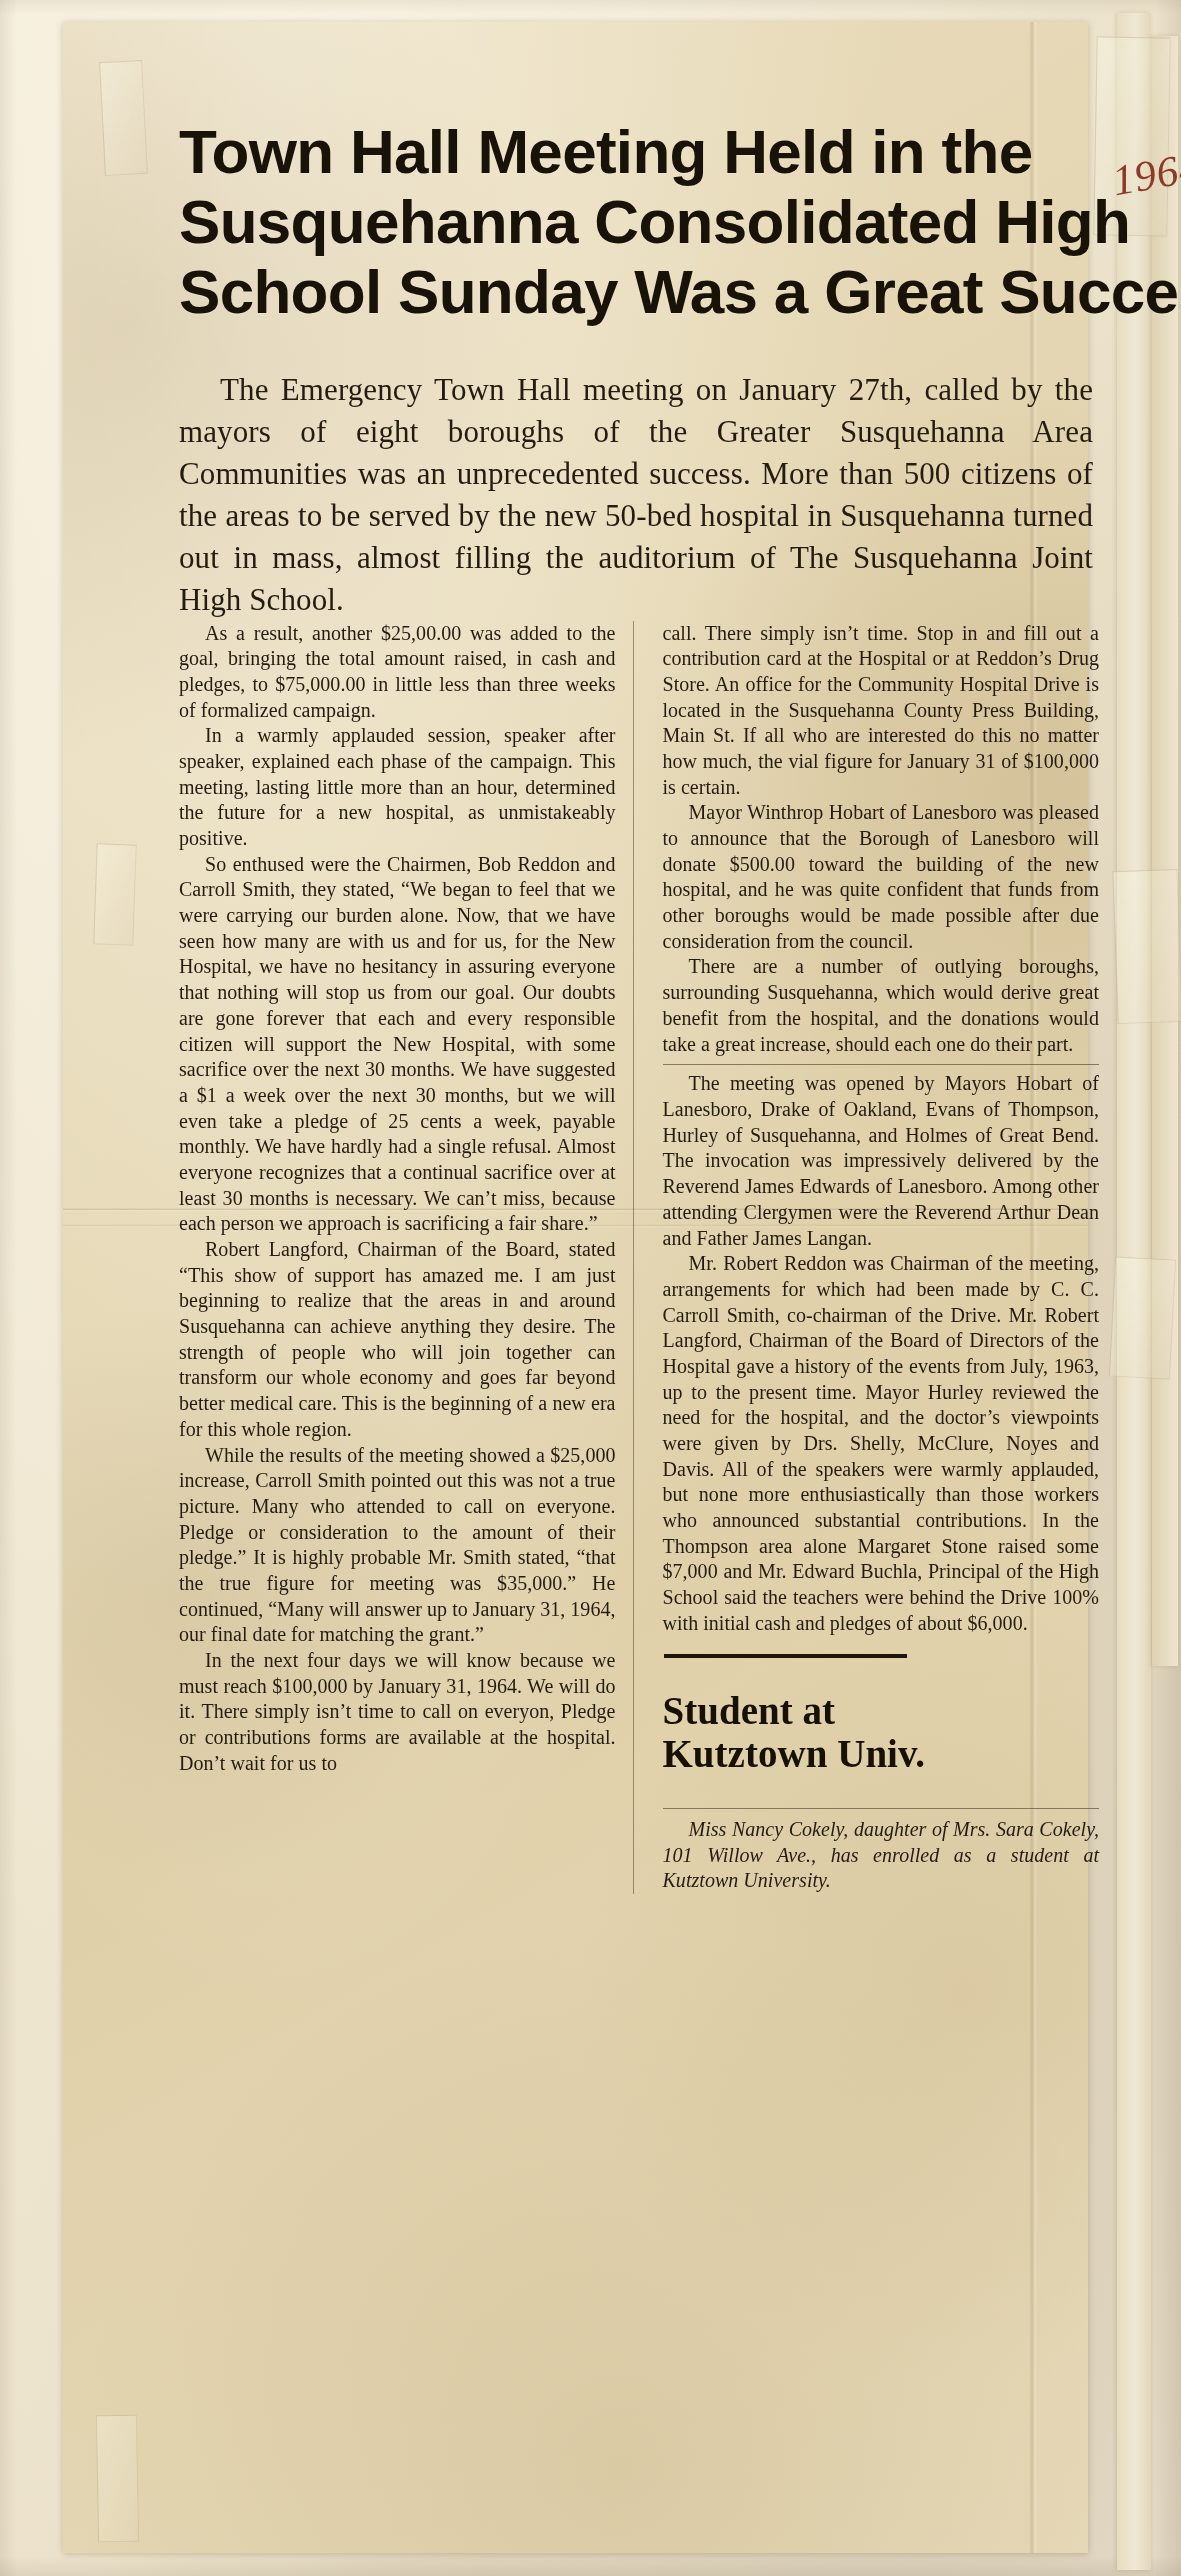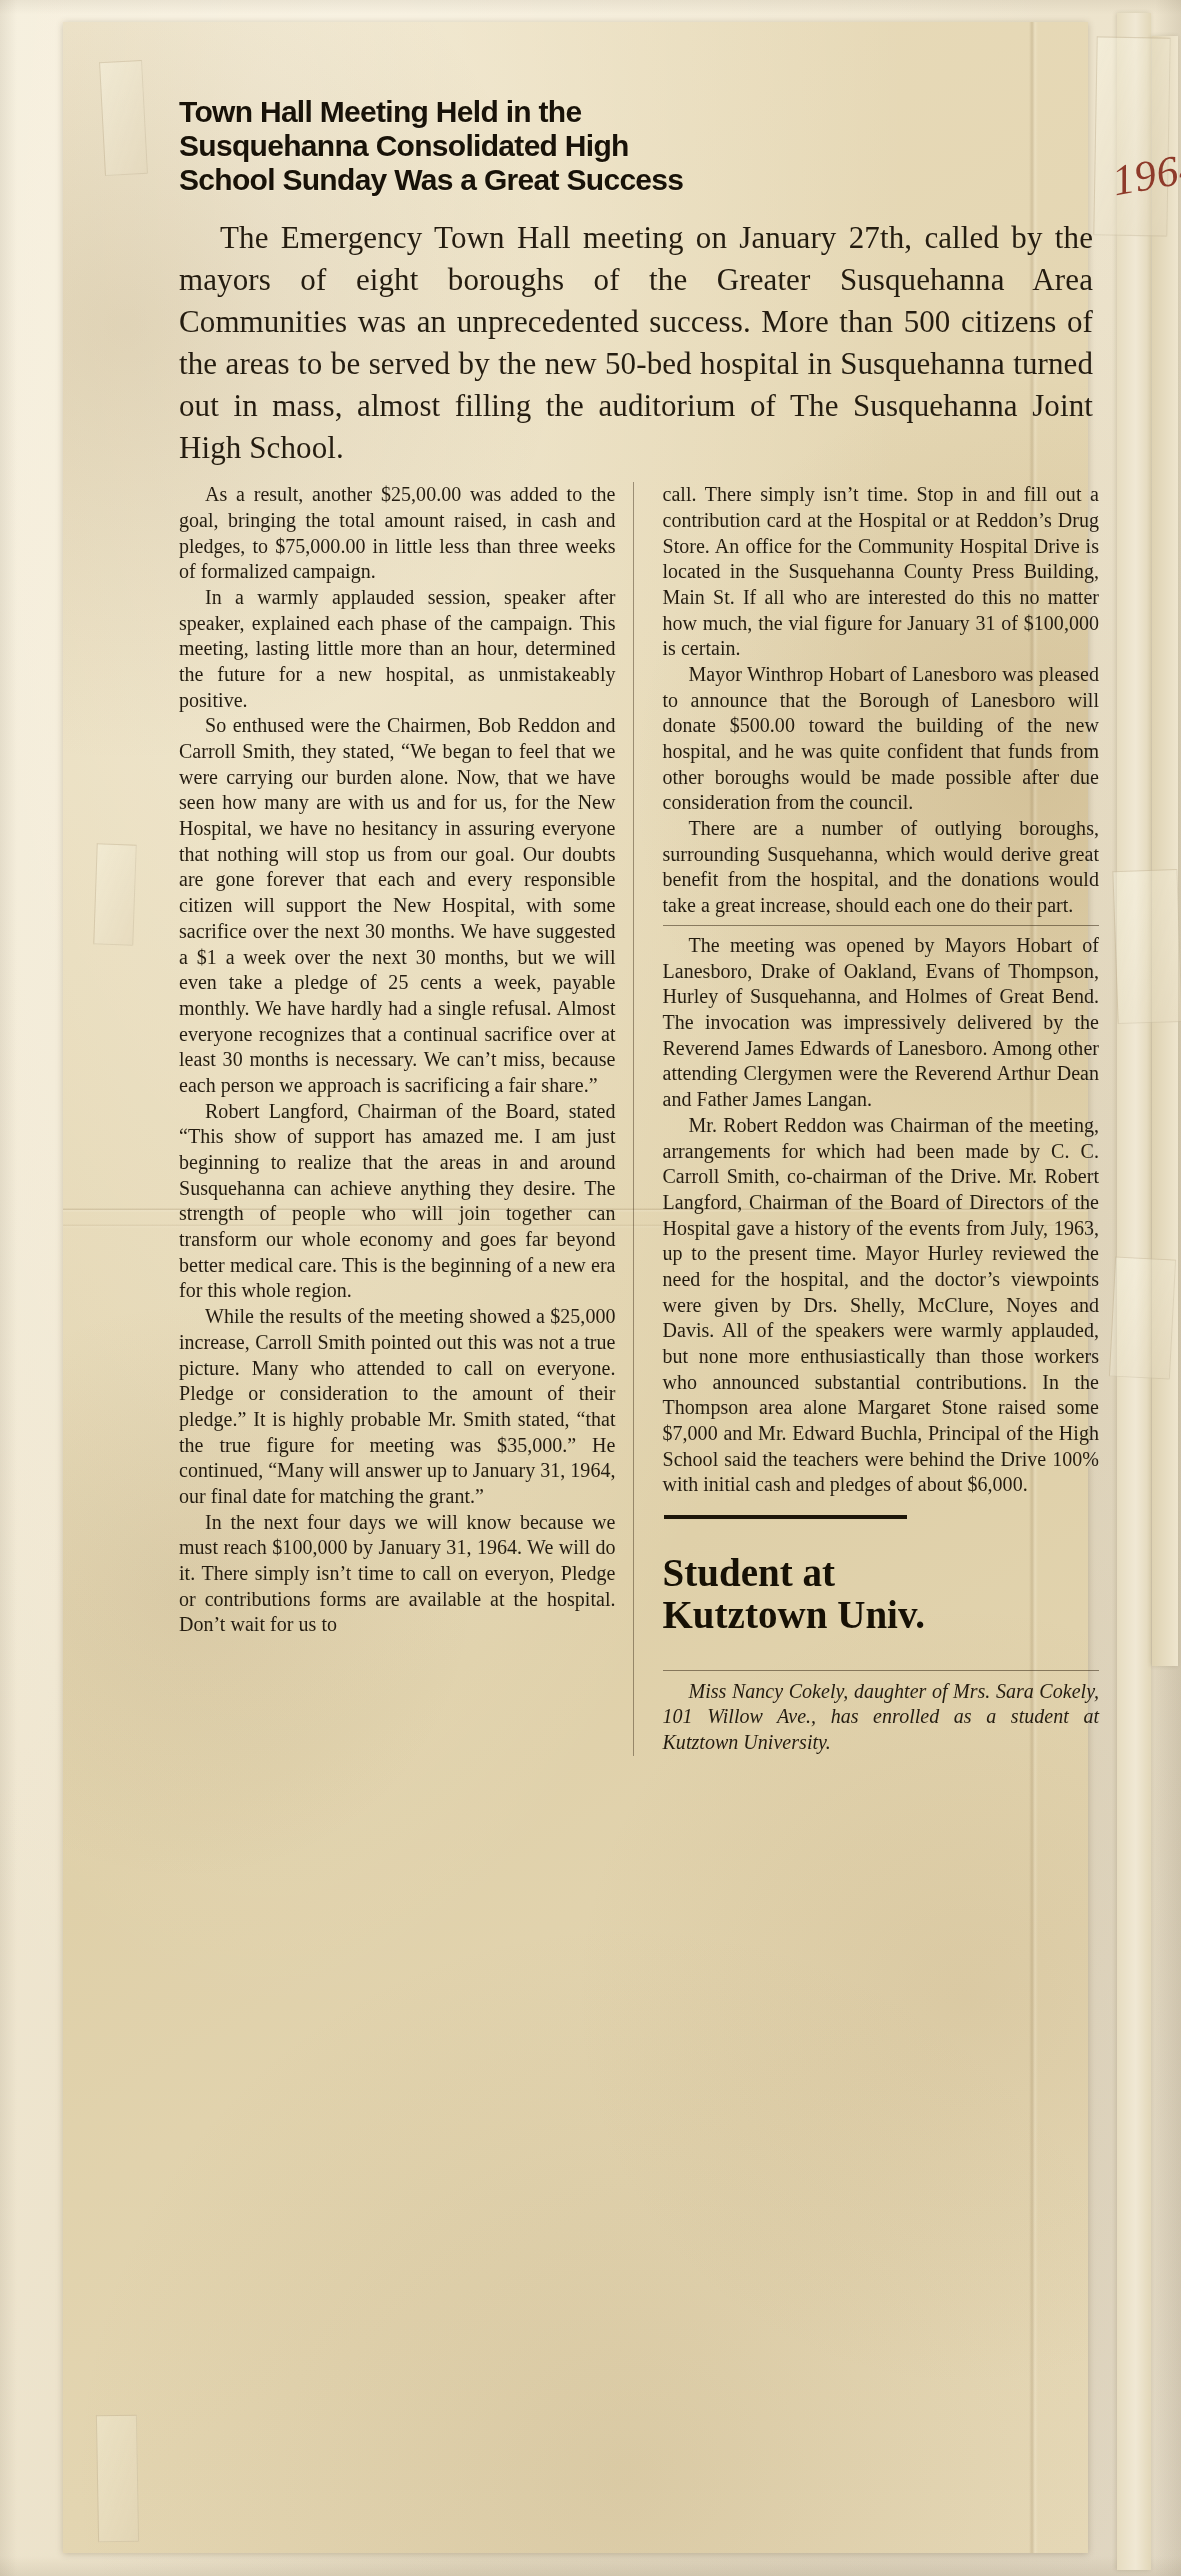--- a/index.html
+++ b/index.html
@@ -92,21 +92,21 @@
     left: 116px;
     top: 53px;
     width: 927px;
     color: #241c10;
   }
 
   
   #headline {
     font-family: "Liberation Sans", sans-serif;
     font-weight: bold;
-    font-size: 30px;
+    font-size: 62px;
     line-height: 1.13;
     letter-spacing: -0.7px;
     color: #181208;
     text-shadow: 0 0.7px 0 rgba(255,250,235,0.25);
     width: 874px;
   }
   #headline .hl-line { display: block; white-space: nowrap; }
 
   
   #handwritten-year {
@@ -127,21 +127,20 @@
     font-size: 31px;
     line-height: 1.355;
     text-align: justify;
     text-align-last: left;
     letter-spacing: 0.1px;
   }
   #lead .indent { display: inline-block; width: 41px; }
 
   
   #body-cols {
-    margin-top: 13px;
     display: flex;
     gap: 12px;
     width: 920px;
   }
   .col {
     width: 442px;
     font-size: 20px;
     line-height: 1.285;
     text-align: justify;
     text-align-last: left;

